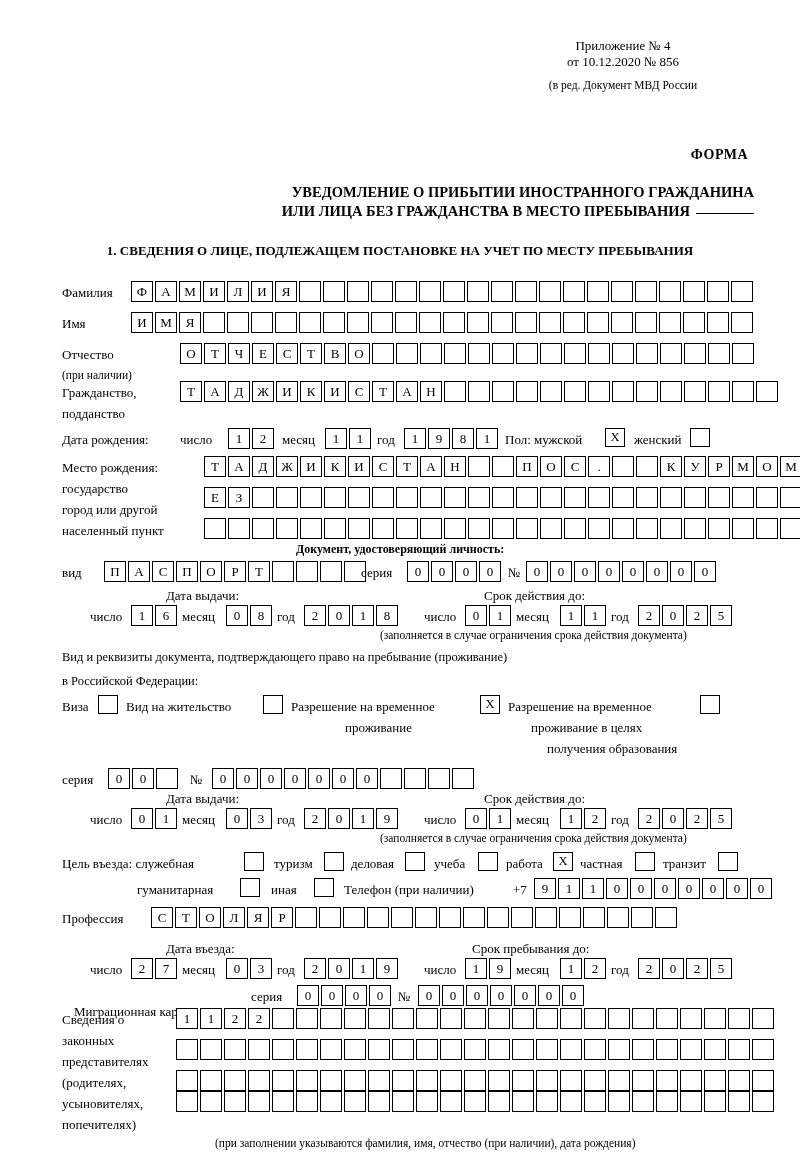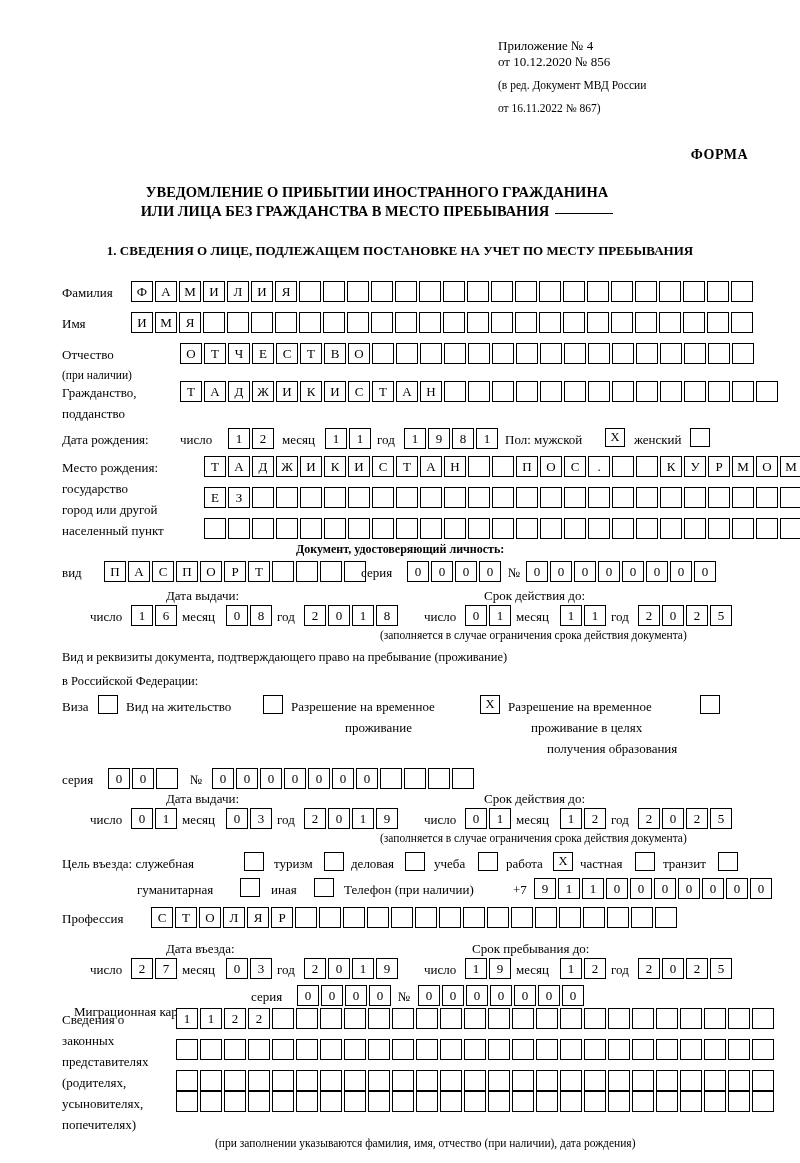--- a/index.html
+++ b/index.html
@@ -22,21 +22,21 @@
     padding: 0;
     box-sizing: border-box;
   }
 
   
   .header-right {
     position: absolute;
     top: 38px;
     right: 52px;
     width: 250px;
-    text-align: left;
+    text-align: center;
     font-size: 13px;
     line-height: 16px;
   }
   .header-right .small {
     font-size: 11.5px;
     line-height: 15px;
     margin-top: 8px;
   }
   .forma {
     position: absolute;
@@ -45,21 +45,21 @@
     font-weight: bold;
     font-size: 14px;
     letter-spacing: 0.5px;
   }
 
   .title {
     position: absolute;
     top: 183px;
     left: 0;
     width: 754px;
-    text-align: center;
+    text-align: right;
     font-weight: bold;
     font-size: 14.5px;
     line-height: 19px;
   }
   .title .uline {
     display: inline-block;
     width: 58px;
     border-bottom: 1px solid #000;
     vertical-align: 2px;
     margin-left: 6px;
@@ -124,21 +124,20 @@
 </style>
 </head>
 <body>
 
 <div class="page">
 
   <div class="header-right">
     <div>Приложение № 4</div>
     <div>от 10.12.2020 № 856</div>
     <div class="small">(в ред. Документ МВД России</div>
-    <div class="small">от 16.11.2022 № 867)</div>
   </div>
   <div class="forma">ФОРМА</div>
 
   <div class="title">
     <div>УВЕДОМЛЕНИЕ О ПРИБЫТИИ ИНОСТРАННОГО ГРАЖДАНИНА</div>
     <div>
       <span>ИЛИ ЛИЦА БЕЗ ГРАЖДАНСТВА В МЕСТО ПРЕБЫВАНИЯ</span><span class="uline"></span>
     </div>
   </div>
 

